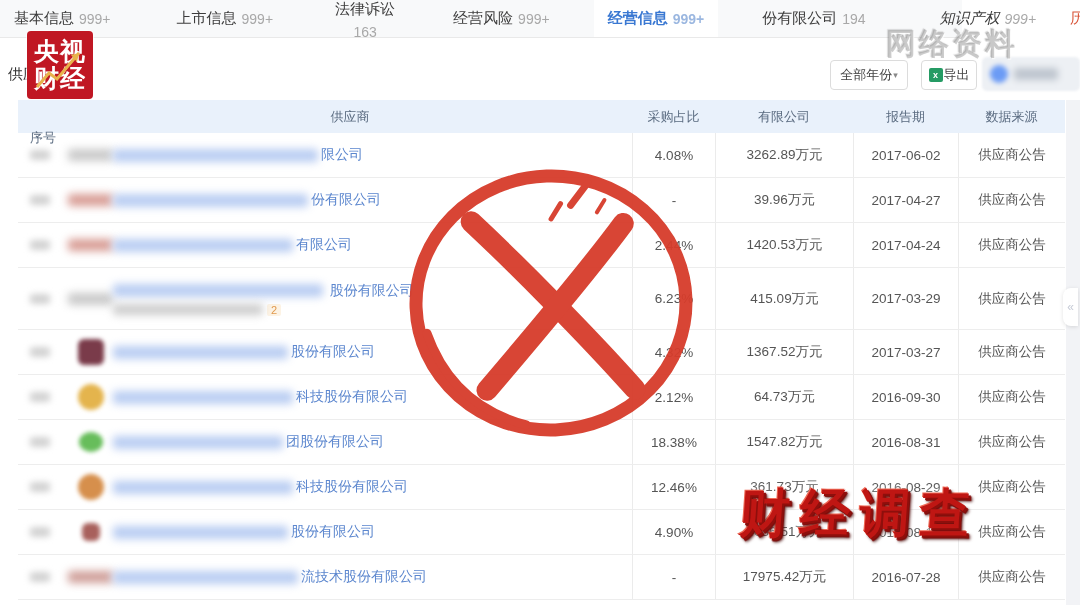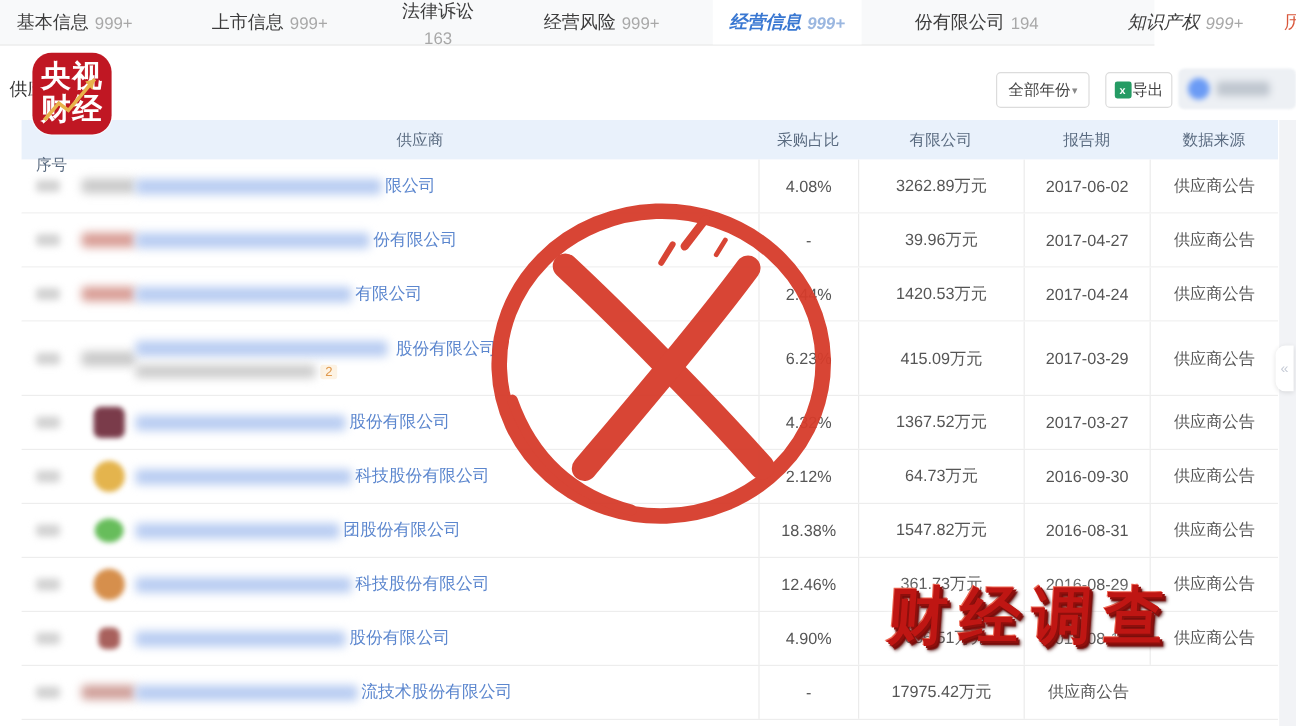--- a/index.html
+++ b/index.html
@@ -7,21 +7,21 @@
     font-family:"Liberation Sans","DejaVu Sans",sans-serif; }
   #stage { position:relative; width:1080px; height:605px; background:#fff; }
 
   
   .nav { position:absolute; left:0; top:0; width:962px; height:38px;
     background:#f8f9fa; border-bottom:1px solid #e9e9e9;
     display:flex; align-items:stretch; }
   .tab { display:flex; align-items:center; gap:5px; padding:0 14px; cursor:pointer;
     font-size:15px; color:#3c3c3c; white-space:nowrap; position:relative; }
   .tab .cnt { font-size:14px; color:#a8a8a8; }
-  .tab.active { background:#fff; color:#3a78d2; font-weight:bold;font-style:italic; }
+  .tab.active { background:#fff; color:#3a78d2; font-weight:bold; }
   .tab.active .cnt { color:#9bb7e0; }
   .tab.vip-tab { color:#d9563a; }
 
   
   .section-title { position:absolute; left:8px; top:65px; font-size:15px; color:#333; z-index:2; }
   .btn { position:absolute; top:60px; height:30px; background:#fff; border:1px solid #dcdcdc;
     border-radius:4px; display:flex; align-items:center; justify-content:center; gap:1px;
     font-size:13px; color:#444; cursor:pointer; }
   .btn-year { left:830px; width:78px; }
   .caret { font-size:9px; color:#888; }
@@ -75,22 +75,22 @@
     letter-spacing:3px; color:rgba(135,135,135,.42);
     text-shadow:1px 1px 1px rgba(255,255,255,.85), -1px -1px 1px rgba(110,110,110,.3);
     pointer-events:none; }
 
   .wm-invest { position:absolute; left:740px; top:480px; z-index:6; font-size:50px; font-weight:bold;
     letter-spacing:10px; color:#bf1613; transform:skewX(-4deg) scaleY(1.04); white-space:nowrap;
     text-shadow:2px 2px 0 #8e0f0c, 3px 3px 1px #7a0d0b, 4px 4px 3px rgba(70,7,5,.75),
       -1px -1px 0 #ef6a57, 0 0 10px rgba(255,255,255,.75);
     pointer-events:none; }
 
-  .cctv-logo { position:absolute; left:27px; top:44px; width:66px; height:68px; z-index:7;
-    background:#c01723; border-radius:16px; display:flex; flex-direction:column; align-items:center;
+  .cctv-logo { position:absolute; left:27px; top:31px; width:66px; height:68px; z-index:7;
+    background:#c01723; border-radius:4px; display:flex; flex-direction:column; align-items:center;
     justify-content:center; box-shadow:0 0 0 1px rgba(255,255,255,.6); }
   .cctv-logo span { color:#fff; font-weight:bold; font-size:25px; line-height:27px; letter-spacing:1px; }
   .cctv-arrow { position:absolute; left:0; top:0; }
 </style>
 </head>
 <body>
 
 <div id="stage">
 
   <div class="nav">
@@ -320,39 +320,41 @@
         </div>
       <div class="td c-logo">
           <span class="blob logo-txt" style="background: rgb(207, 158, 152);"></span>
         </div>
       <div class="td c-name">
         <span class="blob name-blur" style="width:185px;"></span>
         <a class="suffix">流技术股份有限公司</a>
       </div>
       <div class="td c-ratio">-</div>
       <div class="td c-amt">17975.42万元</div>
+      <div class="td c-per">2016-07-28</div>
       <div class="td c-src">供应商公告</div>
     </div>
   </div>
 
   <div class="gutter"></div>
   <div class="collapse-pill">«</div>
 
   <svg class="stamp" viewBox="0 0 294 278">
     <g fill="none" stroke="#d63c2b" stroke-linecap="round">
       <ellipse cx="147" cy="139" rx="135" ry="127" stroke-width="13"></ellipse>
       <path d="M22,165 Q45,238 118,260" stroke-width="9"></path>
       <path d="M70,55 C110,95 180,170 228,228" stroke-width="21"></path>
       <path d="M222,62 C180,115 120,180 80,224" stroke-width="21"></path>
       <path d="M170,42 L188,20" stroke-width="7"></path>
       <path d="M150,55 L160,40" stroke-width="5"></path>
       <path d="M196,50 L204,38" stroke-width="4"></path>
     </g>
   </svg>
 
+  <div class="wm-top">网络资料</div>
   <div class="wm-invest">财经调查</div>
 
   <div class="cctv-logo">
     <span>央视</span>
     <span>财经</span>
     <svg class="cctv-arrow" width="66" height="68" viewBox="0 0 66 68">
       <polyline points="10,56 22,42 30,48 52,22" fill="none" stroke="#e8b34b" stroke-width="3"></polyline>
       <polygon points="52,22 44,24 50,31" fill="#e8b34b"></polygon>
     </svg>
   </div>

